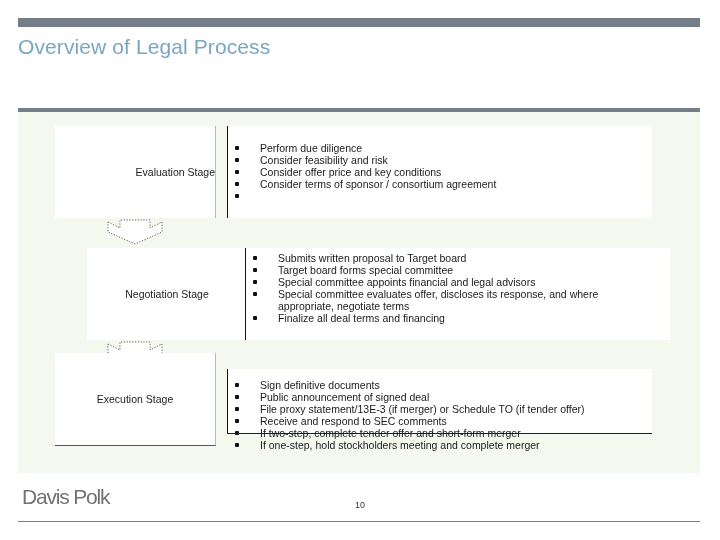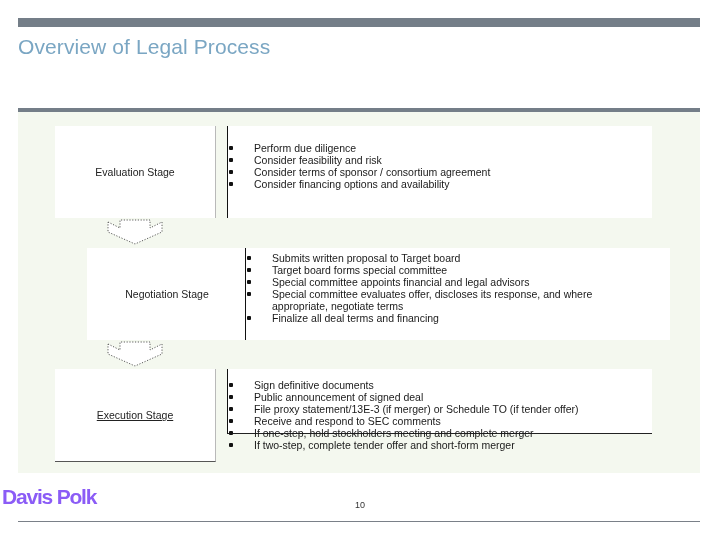--- a/index.html
+++ b/index.html
@@ -14,54 +14,55 @@
   .panel { left: 18px; top: 112px; width: 682px; height: 361px; background: #f4f8ef; }
   .stage-box {
     position: absolute; left: 55px; width: 160px; background: #ffffff;
     border-right: 1px solid #b9b9b9;
     display: flex; align-items: center; justify-content: center;
     font-size: 10.5px; color: #222;
   }
   .detail-box {
     position: absolute; left: 227px; width: 425px; background: #ffffff;
     border-left: 1.5px solid #111;
-    box-sizing: border-box; 
+    box-sizing: border-box; padding-left: 6px;
   }
   .detail-box.last { border-bottom: 1.5px solid #222; }
   .stage-box.last { border-bottom: 1.5px solid #555; }
   ul.bullets { list-style: none; margin: 0; padding: 0; }
   ul.bullets li {
     position: relative; padding-left: 26px; font-size: 10.5px; line-height: 12px; color: #1a1a1a;
   }
   ul.bullets li .dot {
     position: absolute; left: 1px; top: 4px; width: 4px; height: 4px; background: #111; border-radius: 1px;
   }
   .arrow { position: absolute; left: 107px; width: 56px; height: 30px; }
-  .logo { left: 2px; top: 485px; font-size: 21px; font-weight: bold; color: #8b5cf6; letter-spacing: -1.2px; white-space: nowrap; }
+  .logo { left: 22px; top: 485px; font-size: 21px; font-weight: normal; color: #737373; letter-spacing: -1.2px; white-space: nowrap; }
   .page-num { left: 355px; top: 500px; font-size: 9px; color: #333; }
   .bottom-line { left: 18px; top: 521px; width: 682px; height: 1px; background: #7a8088; }
 </style>
 </head>
 <body>
 
 <div class="abs top-bar"></div>
 <div class="abs title">Overview of Legal Process</div>
 <div class="abs mid-bar"></div>
 
 <div class="abs panel"></div>
 
-<div class="stage-box" style="top:126px;height:92px;">
+<div class="stage-box" style="top:126px;height:92px;justify-content:flex-end;">
   <span>Evaluation Stage</span>
 </div>
 <div class="detail-box" style="top:126px;height:92px;padding-top:16px;">
   <ul class="bullets">
     <li><span class="dot"></span><span>Perform due diligence</span></li>
     <li><span class="dot"></span><span>Consider feasibility and risk</span></li>
+    <li><span class="dot"></span><span>Consider offer price and key conditions</span></li>
     <li><span class="dot"></span><span>Consider terms of sponsor / consortium agreement</span></li>
-    <li><span class="dot"></span><span>Consider financing options and availability</span></li>
+    <li><span class="dot"></span></li>
   </ul>
 </div>
 
 <svg class="arrow" style="top:219px;" viewBox="0 0 56 30">
   <polygon points="1,3 13,9 13,1 43,1 43,9 55,3 55,13 28,25 1,13" fill="#ffffff" stroke="#333" stroke-width="0.8" stroke-dasharray="1.2,1.6"></polygon>
 </svg>
 
 <div class="stage-box" style="top:248px;height:92px;margin-left:32px;">
   <span>Negotiation Stage</span>
 </div>
@@ -72,29 +73,29 @@
     <li><span class="dot"></span><span>Special committee appoints financial and legal advisors</span></li>
     <li style="padding-right:40px;"><span class="dot"></span><span>Special committee evaluates offer, discloses its response, and where appropriate, negotiate terms</span></li>
     <li><span class="dot"></span><span>Finalize all deal terms and financing</span></li>
   </ul>
 </div>
 
 <svg class="arrow" style="top:341px;" viewBox="0 0 56 30">
   <polygon points="1,3 13,9 13,1 43,1 43,9 55,3 55,13 28,25 1,13" fill="#ffffff" stroke="#333" stroke-width="0.8" stroke-dasharray="1.2,1.6"></polygon>
 </svg>
 
-<div class="stage-box last" style="top:369px;height:92px;text-decoration:underline;">
+<div class="stage-box last" style="top:353px;height:92px;">
   <span>Execution Stage</span>
 </div>
 <div class="detail-box last" style="top:369px;height:65px;padding-top:10px;">
   <ul class="bullets">
     <li><span class="dot"></span><span>Sign definitive documents</span></li>
     <li><span class="dot"></span><span>Public announcement of signed deal</span></li>
     <li><span class="dot"></span><span>File proxy statement/13E-3 (if merger) or Schedule TO (if tender offer)</span></li>
     <li><span class="dot"></span><span>Receive and respond to SEC comments</span></li>
+    <li><span class="dot"></span><span>If two-step, complete tender offer and short-form merger</span></li>
     <li><span class="dot"></span><span>If one-step, hold stockholders meeting and complete merger</span></li>
-    <li><span class="dot"></span><span>If two-step, complete tender offer and short-form merger</span></li>
   </ul>
 </div>
 
 <div class="abs logo">Davis Polk</div>
 <div class="abs page-num">10</div>
 <div class="abs bottom-line"></div>
 
 </body></html>

